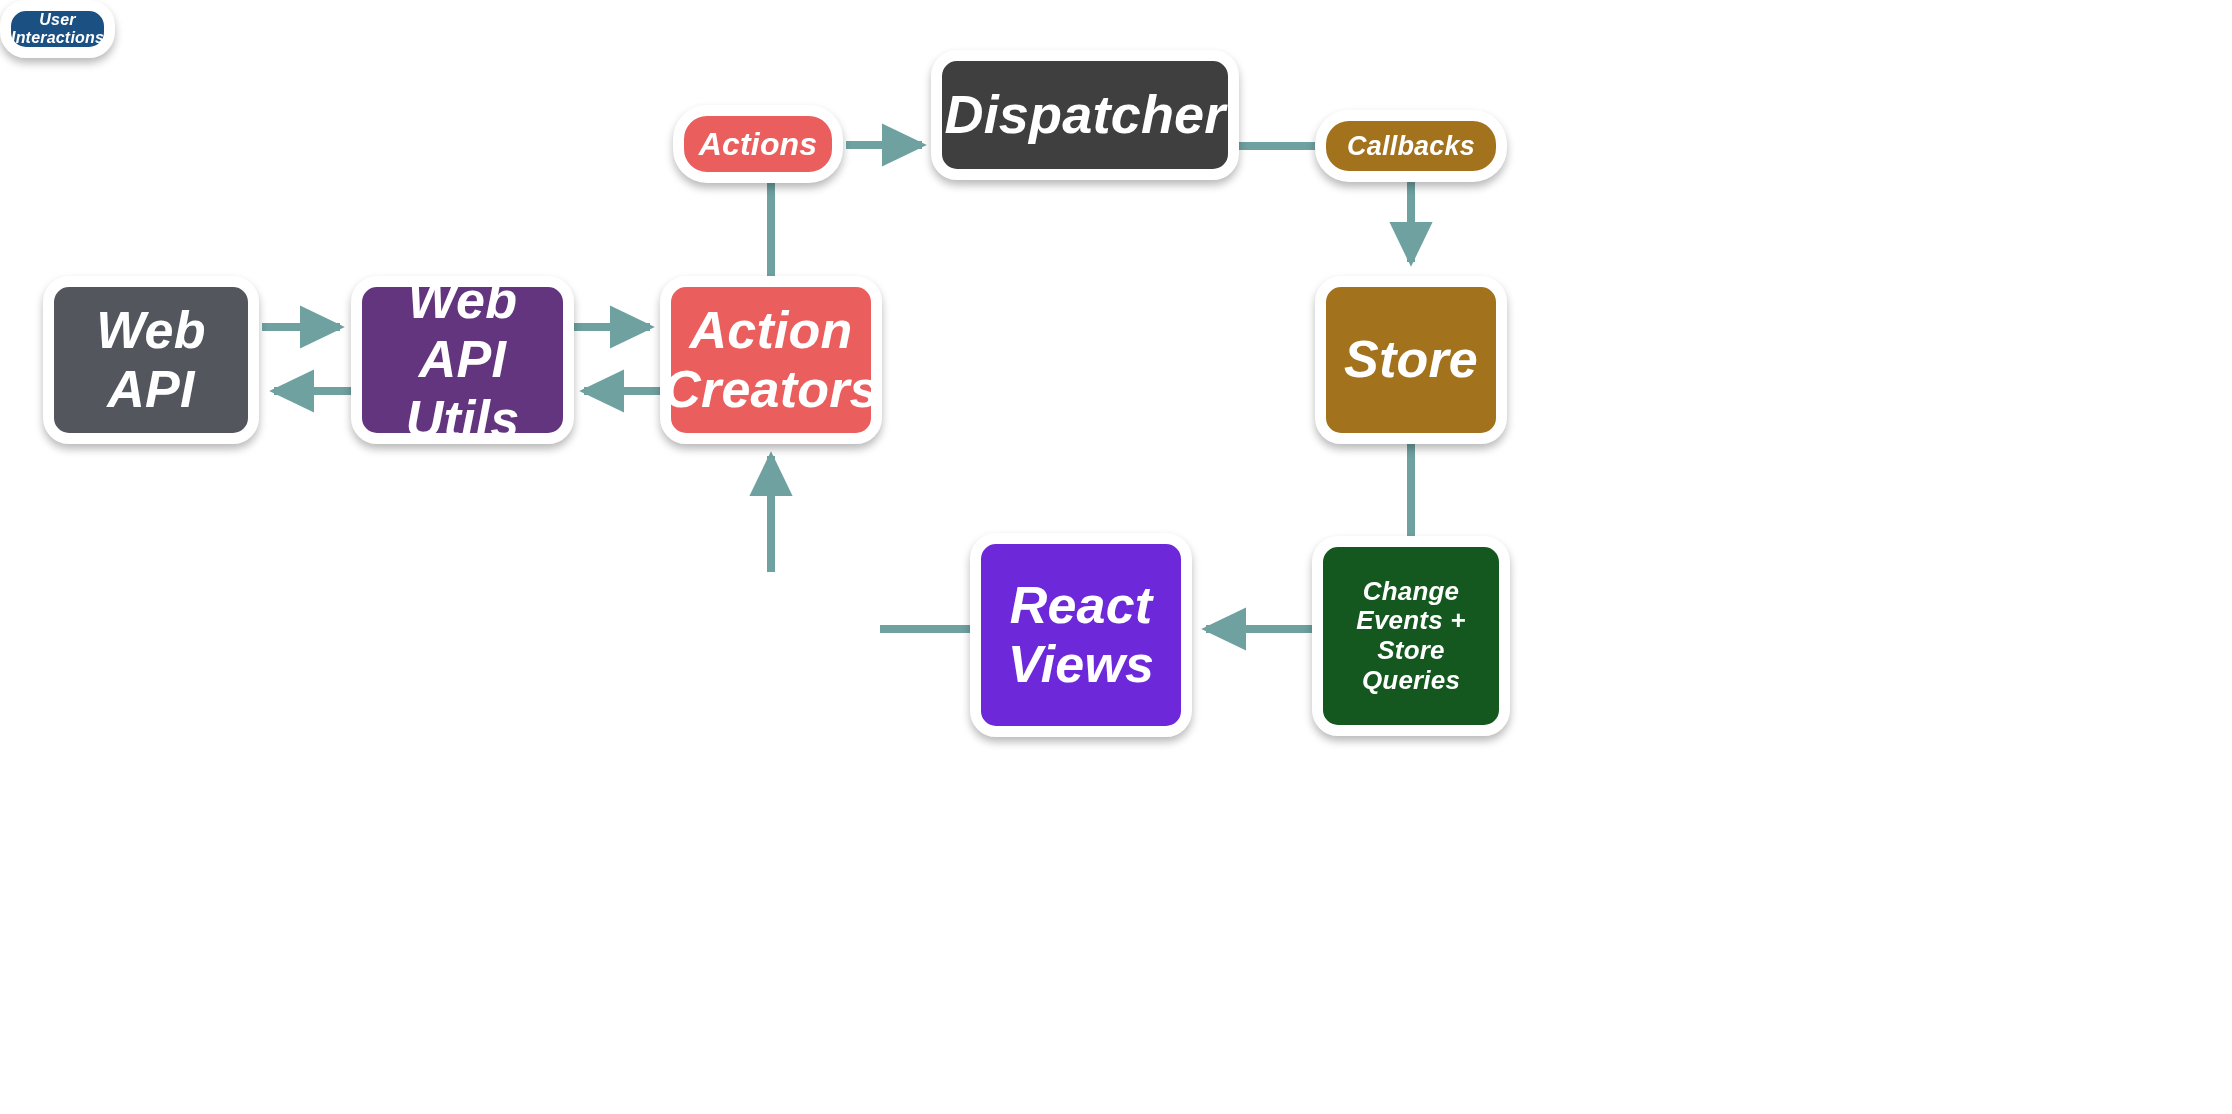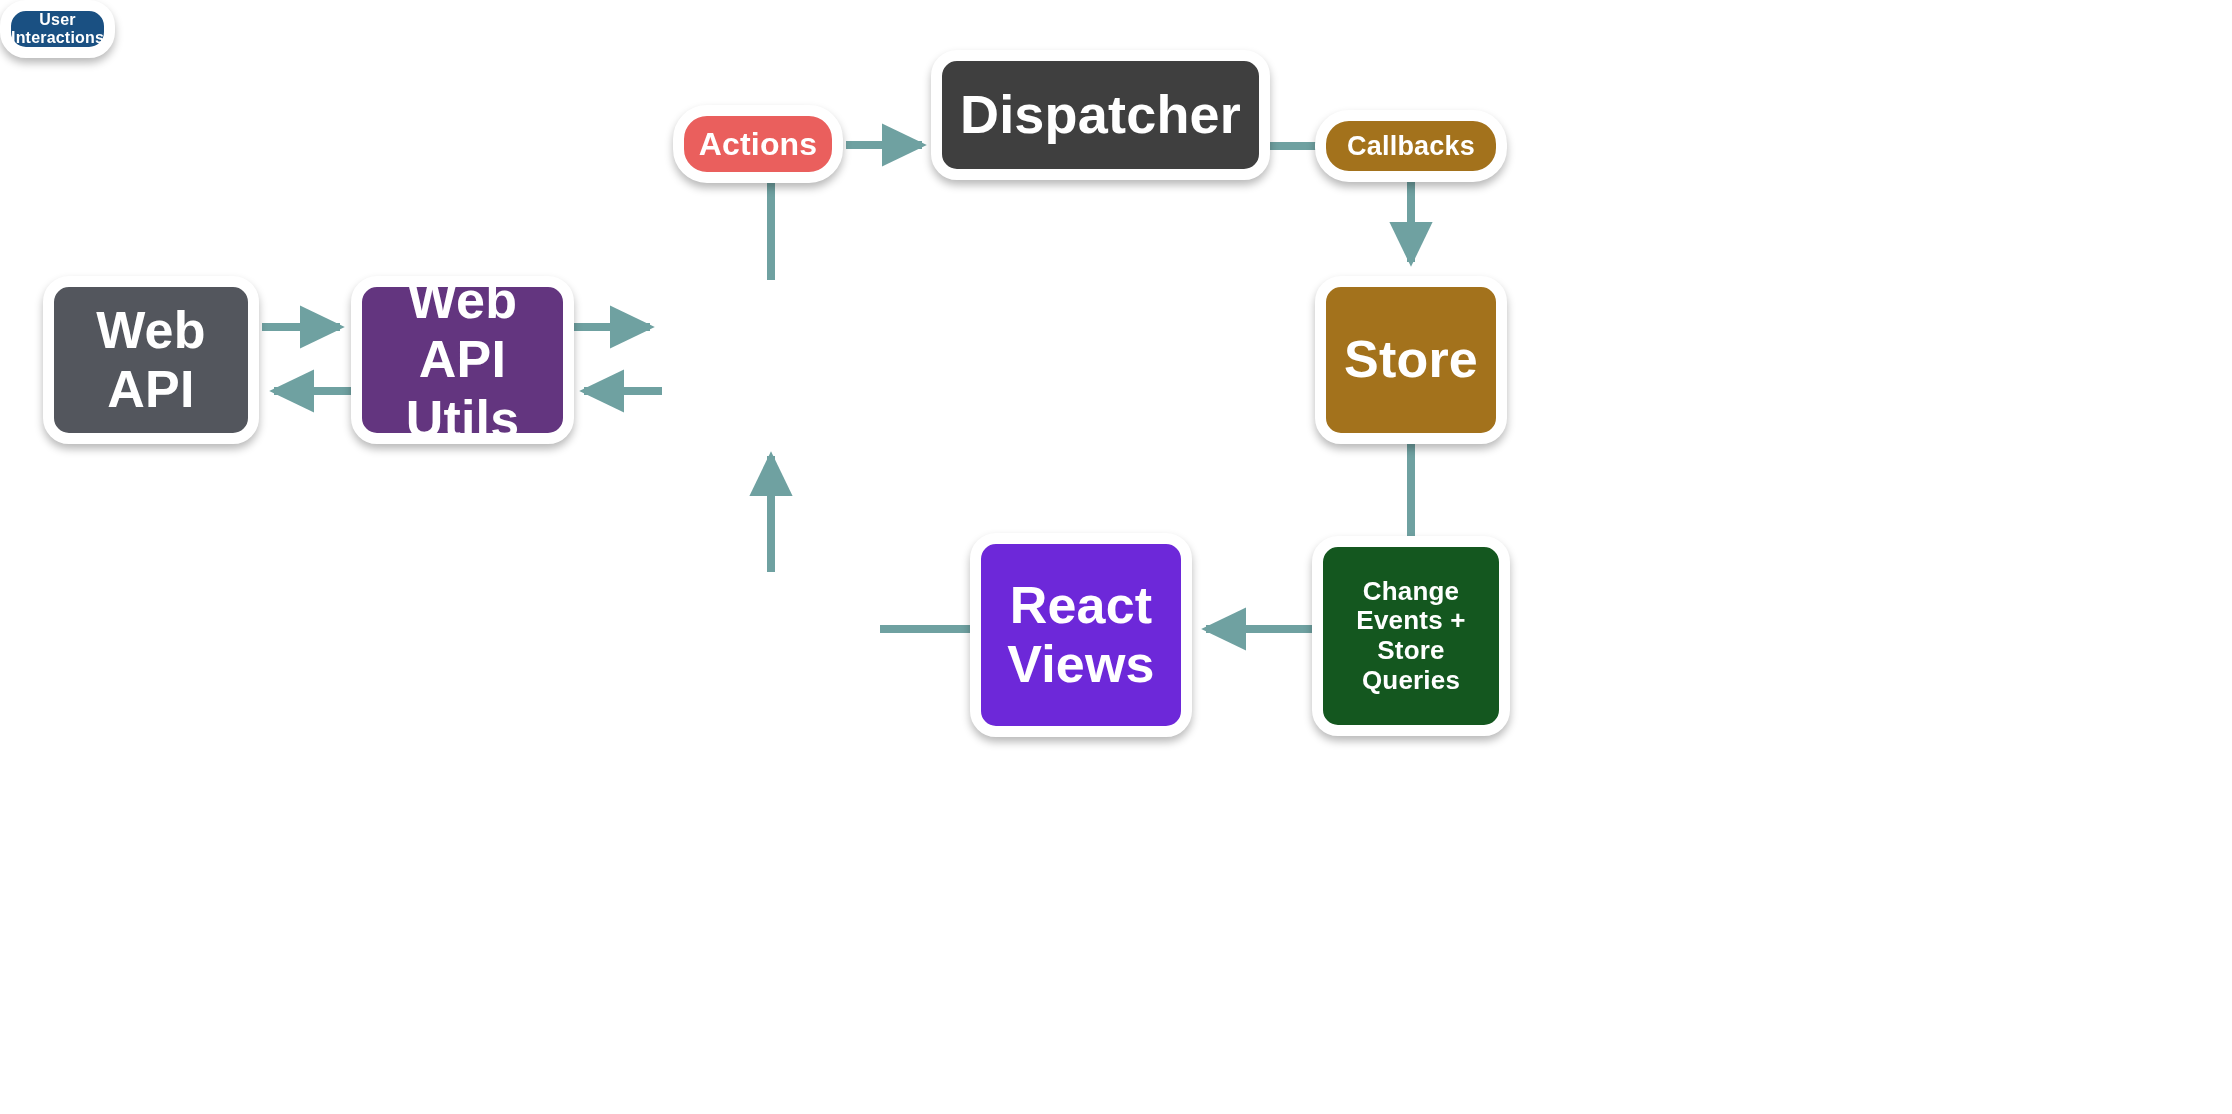--- a/index.html
+++ b/index.html
@@ -32,30 +32,31 @@
     text-align: center;
     color: #ffffff;
     font-weight: bold;
     line-height: 1.14;
     border: 11px solid #ffffff;
     border-radius: 26px;
     box-shadow: 0 5px 9px rgba(0,0,0,0.28);
     z-index: 2;
     white-space: pre-line;
     letter-spacing: .2px;
+    font-style: italic;
   }
   .node.pill {
     border-radius: 34px;
   }
   
   #n-web-api        { left: 43px;   top: 276px; width: 216px; height: 168px; font-size: 52px; }
   #n-web-api-utils  { left: 351px;  top: 276px; width: 223px; height: 168px; font-size: 52px; }
   #n-action-creators{ left: 660px;  top: 276px; width: 222px; height: 168px; font-size: 52px; }
   #n-actions        { left: 673px;  top: 105px; width: 170px; height: 78px;  font-size: 32px; }
-  #n-dispatcher     { left: 931px;  top: 50px;  width: 339px; height: 130px; font-size: 54px; }
+  #n-dispatcher     { left: 931px;  top: 50px;  width: 308px; height: 130px; font-size: 54px; }
   #n-callbacks      { left: 1315px; top: 110px; width: 192px; height: 72px;  font-size: 27px; }
   #n-store          { left: 1315px; top: 276px; width: 192px; height: 168px; font-size: 52px; }
   #n-change-events  { left: 1312px; top: 536px; width: 198px; height: 200px; font-size: 26px; }
   #n-react-views    { left: 970px;  top: 533px; width: 222px; height: 204px; font-size: 52px; }
 </style>
 </head>
 <body>
 
 <div id="canvas" style="background: rgb(255, 255, 255);">
 
@@ -102,20 +103,22 @@
       <line x1="771" y1="572" x2="771" y2="456" marker-end="url(#ah-u)"></line>
     </g>
   </svg>
 
   <div class="node" id="n-web-api" style="background: rgb(83, 86, 93); border-color: rgb(255, 255, 255); color: rgb(255, 255, 255);">Web
 API</div>
 
   <div class="node" id="n-web-api-utils" style="background: rgb(99, 53, 127); border-color: rgb(255, 255, 255); color: rgb(255, 255, 255);">Web
 API Utils</div>
 
+  <div class="node" id="n-action-creators" style="background: rgb(234, 95, 93); border-color: rgb(255, 255, 255); color: rgb(255, 255, 255);">Action
+Creators</div>
 
   <div class="node pill" id="n-actions" style="background: rgb(234, 95, 93); border-color: rgb(255, 255, 255); color: rgb(255, 255, 255);">Actions</div>
 
   <div class="node" id="n-dispatcher" style="background: rgb(63, 63, 63); border-color: rgb(255, 255, 255); color: rgb(255, 255, 255);">Dispatcher</div>
 
   <div class="node pill" id="n-callbacks" style="background: rgb(163, 114, 28); border-color: rgb(255, 255, 255); color: rgb(255, 255, 255);">Callbacks</div>
 
   <div class="node" id="n-store" style="background: rgb(163, 114, 28); border-color: rgb(255, 255, 255); color: rgb(255, 255, 255);">Store</div>
 
   <div class="node" id="n-change-events" style="background: rgb(20, 87, 31); border-color: rgb(255, 255, 255); color: rgb(255, 255, 255);">Change

